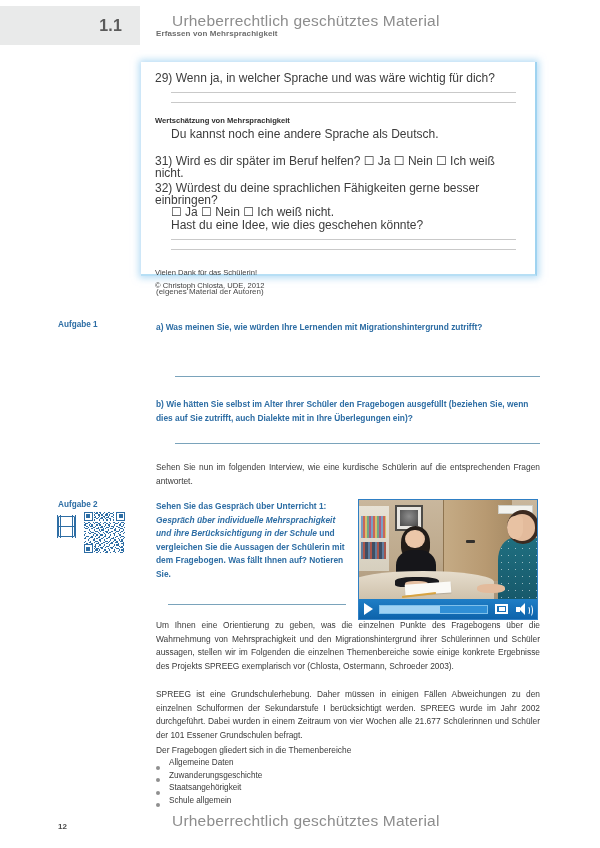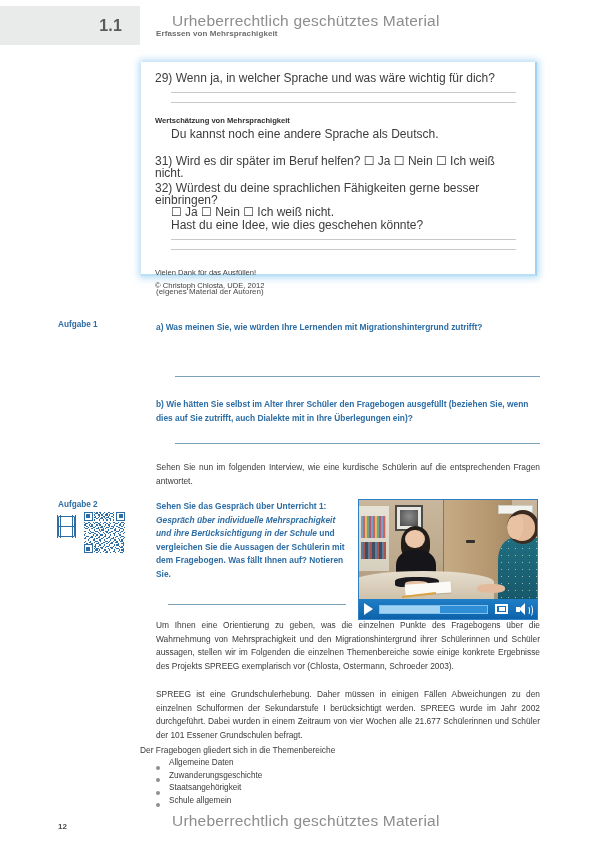--- a/index.html
+++ b/index.html
@@ -216,21 +216,21 @@
       <div class="q-bold">Wertschätzung von Mehrsprachigkeit</div>
       <div class="q-line q-indent" style="margin-top:3px">Du kannst noch eine andere Sprache als Deutsch.</div>
       <div class="q-line" style="margin-top:14px">31)  Wird es dir später im Beruf helfen?   ☐ Ja   ☐ Nein   ☐ Ich weiß nicht.</div>
       <div class="q-line" style="margin-top:2px">32)  Würdest du deine sprachlichen Fähigkeiten gerne besser einbringen?</div>
       <div class="q-line q-indent">☐ Ja   ☐ Nein   ☐ Ich weiß nicht.</div>
       <div class="q-line q-indent">Hast du eine Idee, wie dies geschehen könnte?</div>
       <div class="rule"></div>
       <div class="rule rule2"></div>
 
       <div style="height:16px"></div>
-      <div class="q-thanks">Vielen Dank für das Ausfüllen!</div>
+      <div class="q-thanks">Vielen Dank für das Schülerin!</div>
       <div class="q-thanks">© Christoph Chlosta, UDE, 2012</div>
     </div>
   </div>
 
   <div class="src-note">(eigenes Material der Autoren)</div>
 
   <div class="task-label" style="left:58px;top:320px;">Aufgabe 1</div>
   <div class="task-body" style="left:156px;top:320px;width:384px;">
     <span class="task-sub">a)  Was meinen Sie, wie würden Ihre Lernenden mit Migrationshintergrund zutrifft?</span>
   </div>
@@ -547,21 +547,21 @@
           <div class="spk-c"></div>
         <div class="spk-w1"></div>
           <div class="spk-w2"></div>
       </div>
     </div>
   </div>
 
   <div class="para j" style="left:156px;top:619px;width:384px;text-indent:0;">Um Ihnen eine Orientierung zu geben, was die einzelnen Punkte des Fragebogens über die Wahrnehmung von Mehrsprachigkeit und den Migrationshintergrund ihrer Schülerinnen und Schüler aussagen, stellen wir im Folgenden die einzelnen Themenbereiche sowie einige konkrete Ergebnisse des Projekts SPREEG exemplarisch vor (Chlosta, Ostermann, Schroeder 2003).</div>
   <div class="para j" style="left:156px;top:688px;width:384px;">SPREEG ist eine Grundschulerhebung. Daher müssen in einigen Fällen Abweichungen zu den einzelnen Schulformen der Sekundarstufe I berücksichtigt werden. SPREEG wurde im Jahr 2002 durchgeführt. Dabei wurden in einem Zeitraum von vier Wochen alle 21.677 Schülerinnen und Schüler der 101 Essener Grundschulen befragt.</div>
 
-  <div class="para" style="left:140px;top:744px;width:384px;">Der Fragebogen gliedert sich in die Themenbereiche</div>
+  <div class="para" style="left:156px;top:744px;width:384px;">Der Fragebogen gliedert sich in die Themenbereiche</div>
   <div class="bullets">
     <div class="bullet-row">
       <span class="bullet-dot"></span>
       <span>Allgemeine Daten</span>
     </div>
     <div class="bullet-row">
       <span class="bullet-dot"></span>
       <span>Zuwanderungsgeschichte</span>
     </div>
     <div class="bullet-row">

